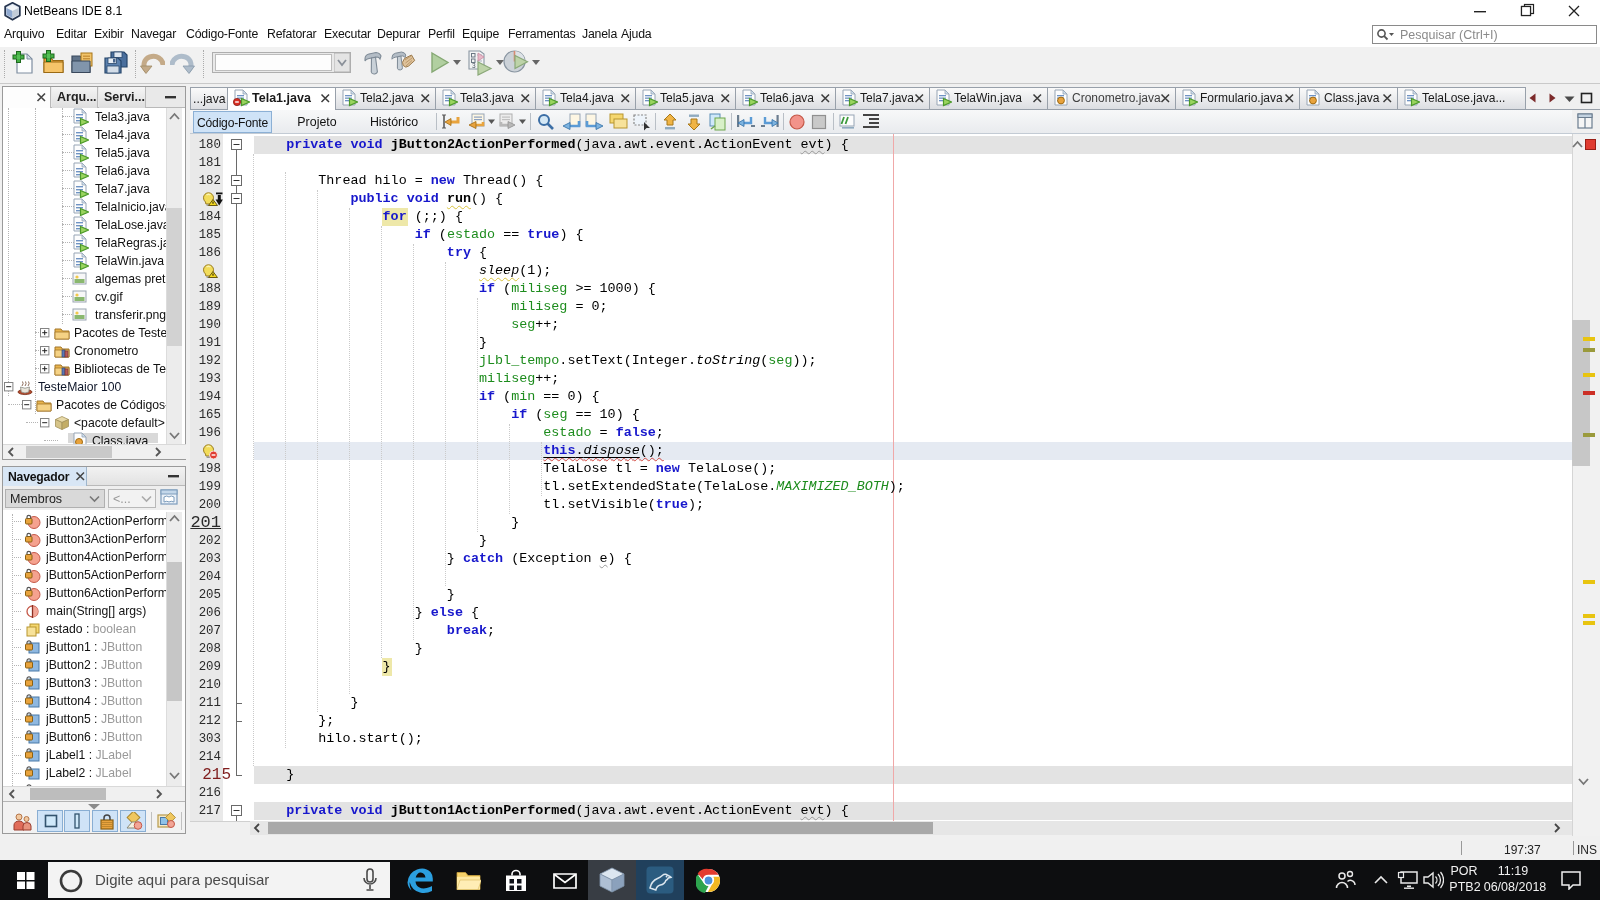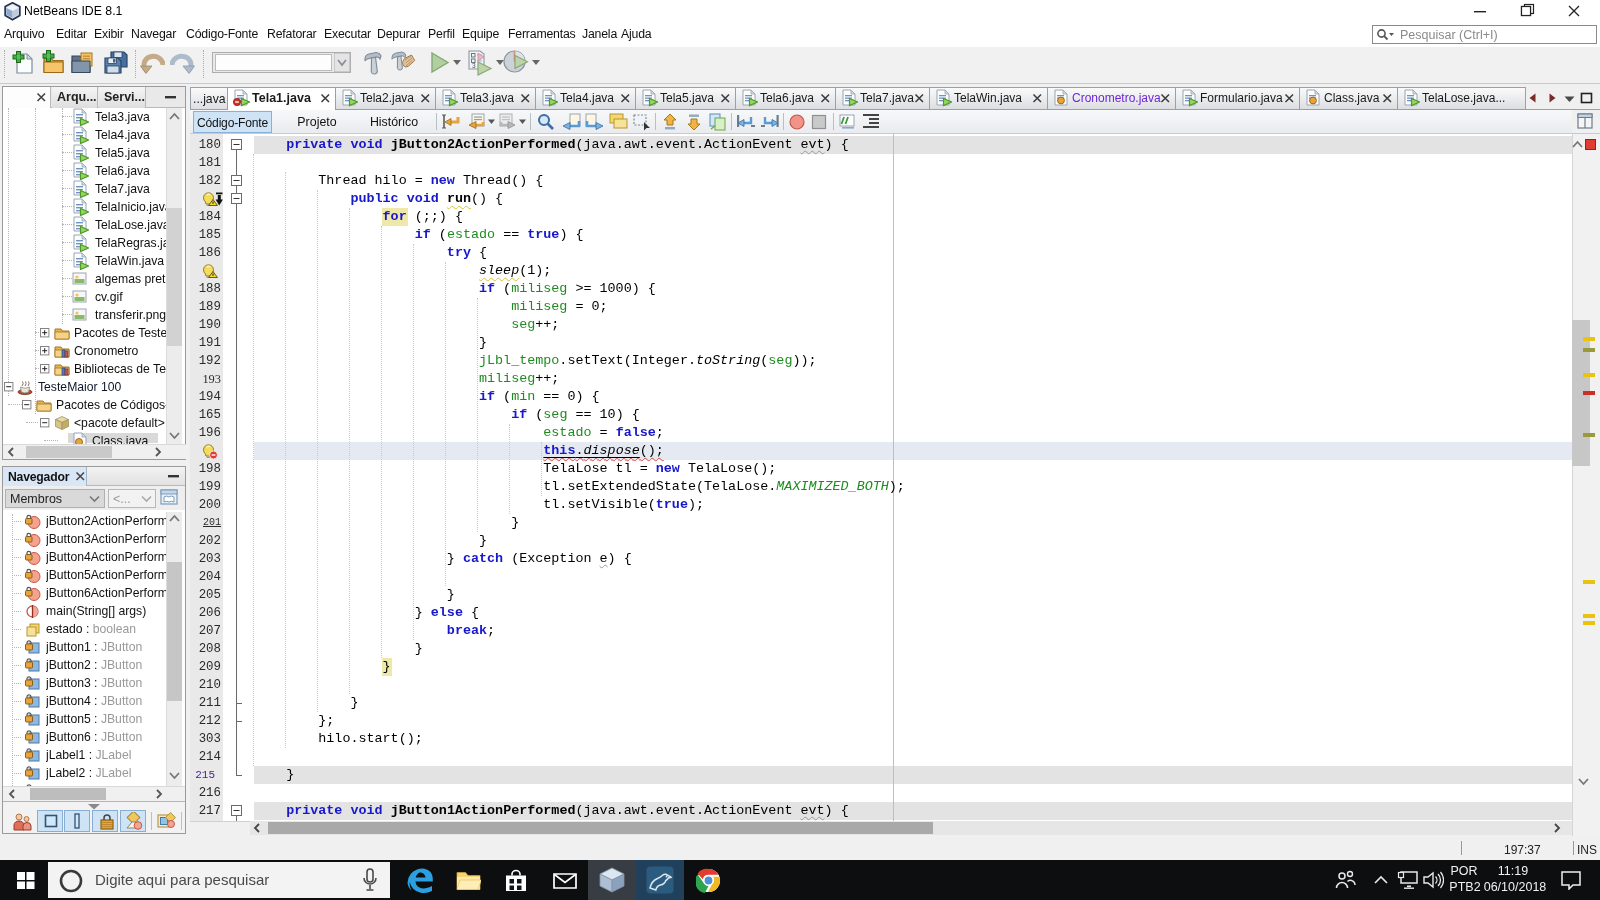--- a/index.html
+++ b/index.html
@@ -656,21 +656,21 @@
   </svg>
 <div class="abs" style="left:1047px;top:87px;width:129px;height:22px;background:linear-gradient(#fafafa,#dcdee2);border:1px solid #98a0aa;border-bottom:none;"></div>
 <svg class="abs" style="left:1053px;top:89px" width="17" height="18" viewBox="0 0 17 18">
     <path d="M2 1 h8 l4 4 v11 h-12 z" fill="#fdfdfd" stroke="#97a5b5" stroke-width="1"></path>
 <path d="M10 1 l4 4 h-4 z" fill="#cfe0ef" stroke="#97a5b5" stroke-width="0.8"></path>
 <rect x="4" y="6" width="7" height="1.3" fill="#6f93c4"></rect>
 <rect x="4" y="8.5" width="7" height="1.3" fill="#6f93c4"></rect>
 <rect x="4" y="11" width="5" height="1.3" fill="#6f93c4"></rect>
     <circle cx="8" cy="11.5" r="3.4" fill="#e8a33d" stroke="#a06a10" stroke-width="1"></circle>
   </svg>
-<div class="abs" style="left:1072px;top:91px;width:89px;height:15px;font-size:12px;color:#6d28d9;white-space:nowrap;overflow:hidden;">Cronometro.java</div>
+<div class="abs" style="left:1072px;top:91px;width:89px;height:15px;font-size:12px;color:#404040;white-space:nowrap;overflow:hidden;">Cronometro.java</div>
 <svg class="abs" style="left:1160px;top:93px" width="11" height="11" viewBox="0 0 11 11">
     <path d="M1.5 1.5 L9 9 M9 1.5 L1.5 9" stroke="#3a3a3a" stroke-width="1.5"></path>
   </svg>
 <div class="abs" style="left:1175px;top:87px;width:125px;height:22px;background:linear-gradient(#fafafa,#dcdee2);border:1px solid #98a0aa;border-bottom:none;"></div>
 <svg class="abs" style="left:1181px;top:89px" width="17" height="18" viewBox="0 0 17 18">
     <path d="M2 1 h8 l4 4 v11 h-12 z" fill="#fdfdfd" stroke="#97a5b5" stroke-width="1"></path>
 <path d="M10 1 l4 4 h-4 z" fill="#cfe0ef" stroke="#97a5b5" stroke-width="0.8"></path>
 <rect x="4" y="6" width="7" height="1.3" fill="#6f93c4"></rect>
 <rect x="4" y="8.5" width="7" height="1.3" fill="#6f93c4"></rect>
 <rect x="4" y="11" width="5" height="1.3" fill="#6f93c4"></rect>
@@ -861,49 +861,49 @@
 <path d="M5.5 3 q2 -1.6 4 0" stroke="#fbf3b0" stroke-width="1.4" fill="none"></path>
 <rect x="5.6" y="12.4" width="4" height="1.6" fill="#9a9a9a"></rect>
 <polygon points="12,7.5 16.5,13.5 7.5,13.5" fill="#f2d820" stroke="#6a5a10" stroke-width="1"></polygon>
 <path d="M12 9.5 v2.2" stroke="#3a3010" stroke-width="1.2"></path>
   </svg>
 <div class="abs" style="left:190px;top:280px;width:31px;height:18px;text-align:right;font-family:'Liberation Mono',monospace;font-size:12.4px;color:#2a2a2a;line-height:18px;">188</div>
 <div class="abs" style="left:190px;top:298px;width:31px;height:18px;text-align:right;font-family:'Liberation Mono',monospace;font-size:12.4px;color:#2a2a2a;line-height:18px;">189</div>
 <div class="abs" style="left:190px;top:316px;width:31px;height:18px;text-align:right;font-family:'Liberation Mono',monospace;font-size:12.4px;color:#2a2a2a;line-height:18px;">190</div>
 <div class="abs" style="left:190px;top:334px;width:31px;height:18px;text-align:right;font-family:'Liberation Mono',monospace;font-size:12.4px;color:#2a2a2a;line-height:18px;">191</div>
 <div class="abs" style="left:190px;top:352px;width:31px;height:18px;text-align:right;font-family:'Liberation Mono',monospace;font-size:12.4px;color:#2a2a2a;line-height:18px;">192</div>
-<div class="abs" style="left:190px;top:370px;width:31px;height:18px;text-align:right;font-family:Liberation Serif, serif;font-size:12.4px;color:#2a2a2a;line-height:18px;">193</div>
+<div class="abs" style="left:190px;top:370px;width:31px;height:18px;text-align:right;font-family:Liberation Mono, monospace;font-size:12.4px;color:#2a2a2a;line-height:18px;">193</div>
 <div class="abs" style="left:190px;top:388px;width:31px;height:18px;text-align:right;font-family:'Liberation Mono',monospace;font-size:12.4px;color:#2a2a2a;line-height:18px;">194</div>
 <div class="abs" style="left:190px;top:406px;width:31px;height:18px;text-align:right;font-family:'Liberation Mono',monospace;font-size:12.4px;color:#2a2a2a;line-height:18px;">165</div>
 <div class="abs" style="left:190px;top:424px;width:31px;height:18px;text-align:right;font-family:'Liberation Mono',monospace;font-size:12.4px;color:#2a2a2a;line-height:18px;">196</div>
 <svg class="abs" style="left:201px;top:444px" width="23" height="15" viewBox="0 0 23 15">
     <path d="M7.5 0.8 a5 5 0 0 1 5 5 q0 2.6 -2 4.2 l-0.4 2 h-5.2 l-0.4 -2 q-2 -1.6 -2 -4.2 a5 5 0 0 1 5 -5 z" fill="#f2dc5a" stroke="#9a7c1e" stroke-width="1"></path>
 <path d="M5.5 3 q2 -1.6 4 0" stroke="#fbf3b0" stroke-width="1.4" fill="none"></path>
 <rect x="5.6" y="12.4" width="4" height="1.6" fill="#9a9a9a"></rect>
 <circle cx="12.5" cy="11" r="4" fill="#e03c31" stroke="#fff" stroke-width="0.8"></circle>
     <rect x="10.6" y="10.3" width="3.8" height="1.4" fill="#fff"></rect>
   </svg>
 <div class="abs" style="left:190px;top:460px;width:31px;height:18px;text-align:right;font-family:'Liberation Mono',monospace;font-size:12.4px;color:#2a2a2a;line-height:18px;">198</div>
 <div class="abs" style="left:190px;top:478px;width:31px;height:18px;text-align:right;font-family:'Liberation Mono',monospace;font-size:12.4px;color:#2a2a2a;line-height:18px;">199</div>
 <div class="abs" style="left:190px;top:496px;width:31px;height:18px;text-align:right;font-family:'Liberation Mono',monospace;font-size:12.4px;color:#2a2a2a;line-height:18px;">200</div>
-<div class="abs" style="left:190px;top:514px;width:31px;height:18px;text-align:right;font-family:'Liberation Mono',monospace;font-size:10px;color:#2a2a2a;line-height:18px;text-decoration:underline;">201</div>
+<div class="abs" style="left:190px;top:514px;width:31px;height:18px;text-align:right;font-family:'Liberation Mono',monospace;font-size:17px;color:#2a2a2a;line-height:18px;text-decoration:underline;">201</div>
 <div class="abs" style="left:190px;top:532px;width:31px;height:18px;text-align:right;font-family:'Liberation Mono',monospace;font-size:12.4px;color:#2a2a2a;line-height:18px;">202</div>
 <div class="abs" style="left:190px;top:550px;width:31px;height:18px;text-align:right;font-family:'Liberation Mono',monospace;font-size:12.4px;color:#2a2a2a;line-height:18px;">203</div>
 <div class="abs" style="left:190px;top:568px;width:31px;height:18px;text-align:right;font-family:'Liberation Mono',monospace;font-size:12.4px;color:#2a2a2a;line-height:18px;">204</div>
 <div class="abs" style="left:190px;top:586px;width:31px;height:18px;text-align:right;font-family:'Liberation Mono',monospace;font-size:12.4px;color:#2a2a2a;line-height:18px;">205</div>
 <div class="abs" style="left:190px;top:604px;width:31px;height:18px;text-align:right;font-family:'Liberation Mono',monospace;font-size:12.4px;color:#2a2a2a;line-height:18px;">206</div>
 <div class="abs" style="left:190px;top:622px;width:31px;height:18px;text-align:right;font-family:'Liberation Mono',monospace;font-size:12.4px;color:#2a2a2a;line-height:18px;">207</div>
 <div class="abs" style="left:190px;top:640px;width:31px;height:18px;text-align:right;font-family:'Liberation Mono',monospace;font-size:12.4px;color:#2a2a2a;line-height:18px;">208</div>
 <div class="abs" style="left:190px;top:658px;width:31px;height:18px;text-align:right;font-family:'Liberation Mono',monospace;font-size:12.4px;color:#2a2a2a;line-height:18px;">209</div>
 <div class="abs" style="left:190px;top:676px;width:31px;height:18px;text-align:right;font-family:'Liberation Mono',monospace;font-size:12.4px;color:#2a2a2a;line-height:18px;">210</div>
 <div class="abs" style="left:190px;top:694px;width:31px;height:18px;text-align:right;font-family:'Liberation Mono',monospace;font-size:12.4px;color:#2a2a2a;line-height:18px;">211</div>
 <div class="abs" style="left:190px;top:712px;width:31px;height:18px;text-align:right;font-family:'Liberation Mono',monospace;font-size:12.4px;color:#2a2a2a;line-height:18px;">212</div>
 <div class="abs" style="left:190px;top:730px;width:31px;height:18px;text-align:right;font-family:'Liberation Mono',monospace;font-size:12.4px;color:#2a2a2a;line-height:18px;">303</div>
 <div class="abs" style="left:190px;top:748px;width:31px;height:18px;text-align:right;font-family:'Liberation Mono',monospace;font-size:12.4px;color:#2a2a2a;line-height:18px;">214</div>
-<div class="abs" style="left:184px;top:766px;width:31px;height:18px;text-align:right;font-family:'Liberation Mono',monospace;font-size:11px;color:#4c1d95;line-height:18px;">215</div>
+<div class="abs" style="left:200px;top:766px;width:31px;height:18px;text-align:right;font-family:'Liberation Mono',monospace;font-size:16px;color:#7f1d1d;line-height:18px;">215</div>
 <div class="abs" style="left:190px;top:784px;width:31px;height:18px;text-align:right;font-family:'Liberation Mono',monospace;font-size:12.4px;color:#2a2a2a;line-height:18px;">216</div>
 <div class="abs" style="left:190px;top:802px;width:31px;height:18px;text-align:right;font-family:'Liberation Mono',monospace;font-size:12.4px;color:#2a2a2a;line-height:18px;">217</div>
 <div class="abs" style="left:236px;top:149px;width:1px;height:626px;background:#6a6a6a;"></div>
 <div class="abs" style="left:236px;top:703px;width:6px;height:1px;background:#6a6a6a;"></div>
 <div class="abs" style="left:236px;top:721px;width:6px;height:1px;background:#6a6a6a;"></div>
 <div class="abs" style="left:236px;top:775px;width:6px;height:1px;background:#6a6a6a;"></div>
 <svg class="abs" style="left:231px;top:139px" width="11" height="11" viewBox="0 0 11 11">
     <rect x="0.5" y="0.5" width="10" height="10" fill="#fff" stroke="#6a6a6a" stroke-width="1"></rect>
     <line x1="2.5" y1="5.5" x2="8.5" y2="5.5" stroke="#333" stroke-width="1"></line>
   </svg>
@@ -1055,16 +1055,16 @@
 <rect x="1" y="2" width="6" height="6" fill="#10131a"></rect>
     <rect x="1.5" y="2.5" width="5" height="5" fill="none" stroke="#e8e8e8" stroke-width="1.2"></rect>
   </svg>
 <svg class="abs" style="left:1422px;top:870px" width="22" height="20" viewBox="0 0 22 20">
     <polygon points="2,7 6,7 11,3 11,17 6,13 2,13" fill="none" stroke="#e8e8e8" stroke-width="1.4"></polygon>
 <path d="M13.5 6.5 a5 5 0 0 1 0 7 M16 4 a8.5 8.5 0 0 1 0 12 M18.5 2 a12 12 0 0 1 0 16" fill="none" stroke="#e8e8e8" stroke-width="1.3"></path>
   </svg>
 <div class="abs" style="left:1447px;top:864px;width:34px;height:15px;font-size:12.5px;color:#f0f0f0;text-align:center;">POR</div>
 <div class="abs" style="left:1445px;top:880px;width:40px;height:15px;font-size:12.5px;color:#f0f0f0;text-align:center;">PTB2</div>
 <div class="abs" style="left:1482px;top:864px;width:62px;height:15px;font-size:12.5px;color:#f0f0f0;text-align:center;">11:19</div>
-<div class="abs" style="left:1478px;top:880px;width:74px;height:15px;font-size:12.5px;color:#f0f0f0;text-align:center;">06/10/2018</div>
+<div class="abs" style="left:1478px;top:880px;width:74px;height:15px;font-size:12.5px;color:#f0f0f0;text-align:center;">06/08/2018</div>
 <svg class="abs" style="left:1560px;top:870px" width="22" height="20" viewBox="0 0 22 20">
     <path d="M2 2 h18 v13 h-7 l-4 4 v-4 h-7 z" fill="none" stroke="#f0f0f0" stroke-width="1.5"></path>
   </svg>
 
 </body></html>

